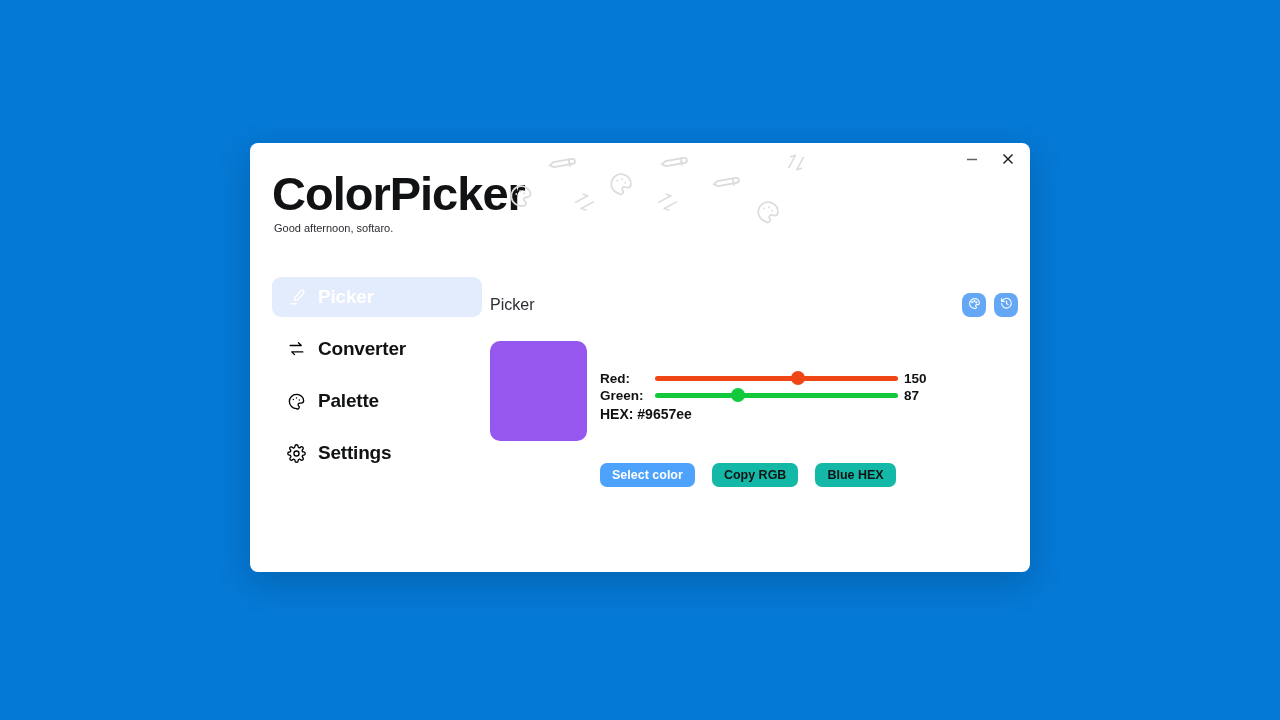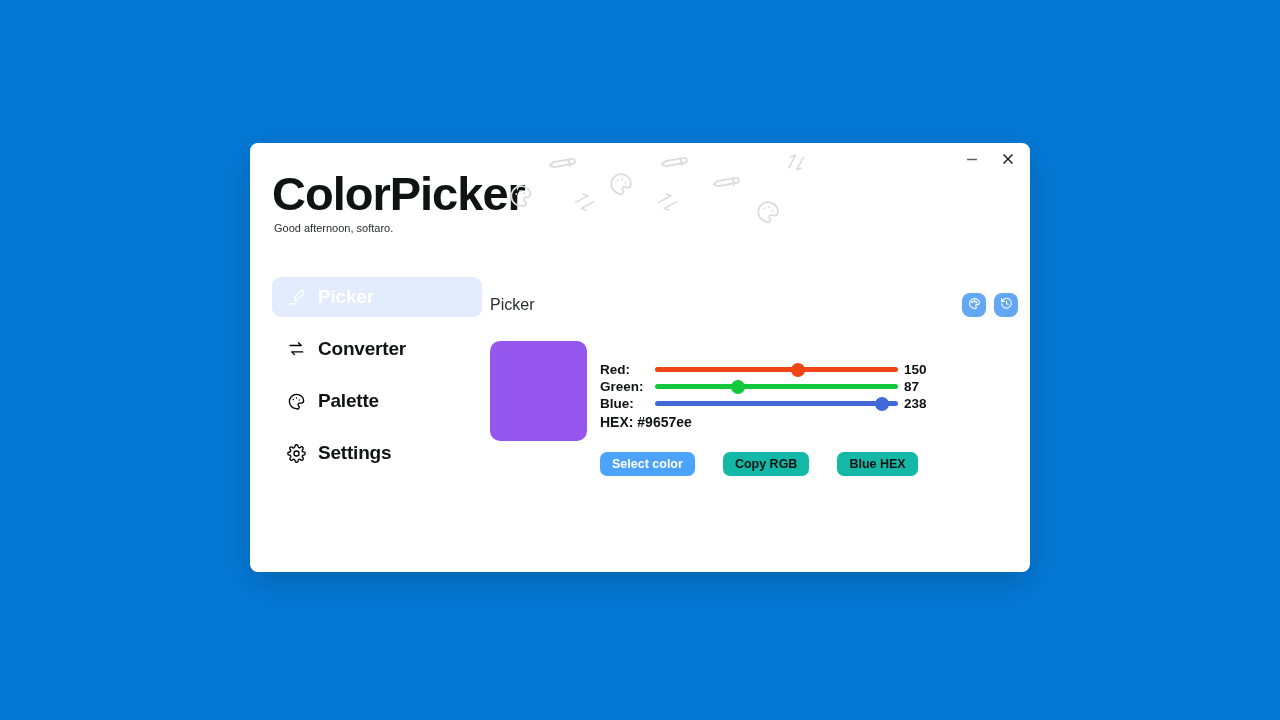--- a/index.html
+++ b/index.html
@@ -212,22 +212,22 @@
   .hexline {
     margin-top: 2px;
     font-size: 14px;
     font-weight: 700;
     color: #111214;
   }
 
   
   .btn-row {
     display: flex;
-    gap: 28px;
-    margin-top: 11px;
+    gap: 17px;
+    margin-top: 22px;
     padding-left: 110px;
   }
   .btn {
     border: none;
     border-radius: 7px;
     height: 24px;
     padding: 0 12px;
     font-family: "Liberation Sans", sans-serif;
     font-size: 12.5px;
     font-weight: 700;
@@ -429,27 +429,20 @@
             </div>
             <span class="chan-value">150</span>
           </div>
           <div class="chan">
             <span class="chan-label">Green:</span>
             <div class="track" style="background: rgb(18, 201, 60);">
               <div class="thumb" style="background: rgb(18, 201, 60); left: 34.1176%;"></div>
             </div>
             <span class="chan-value">87</span>
           </div>
-          <div class="chan">
-            <span class="chan-label">Blue:</span>
-            <div class="track" style="background: rgb(65, 105, 216);">
-              <div class="thumb" style="background: rgb(65, 105, 216); left: 93.3333%;"></div>
-            </div>
-            <span class="chan-value">238</span>
-          </div>
           <div class="hexline">HEX: #9657ee</div>
         </div>
     </div>
 
     <div class="btn-row" id="button-row">
         <button class="btn primary">Select color</button>
         <button class="btn">Copy RGB</button>
         <button class="btn">Blue HEX</button>
       </div>
 

